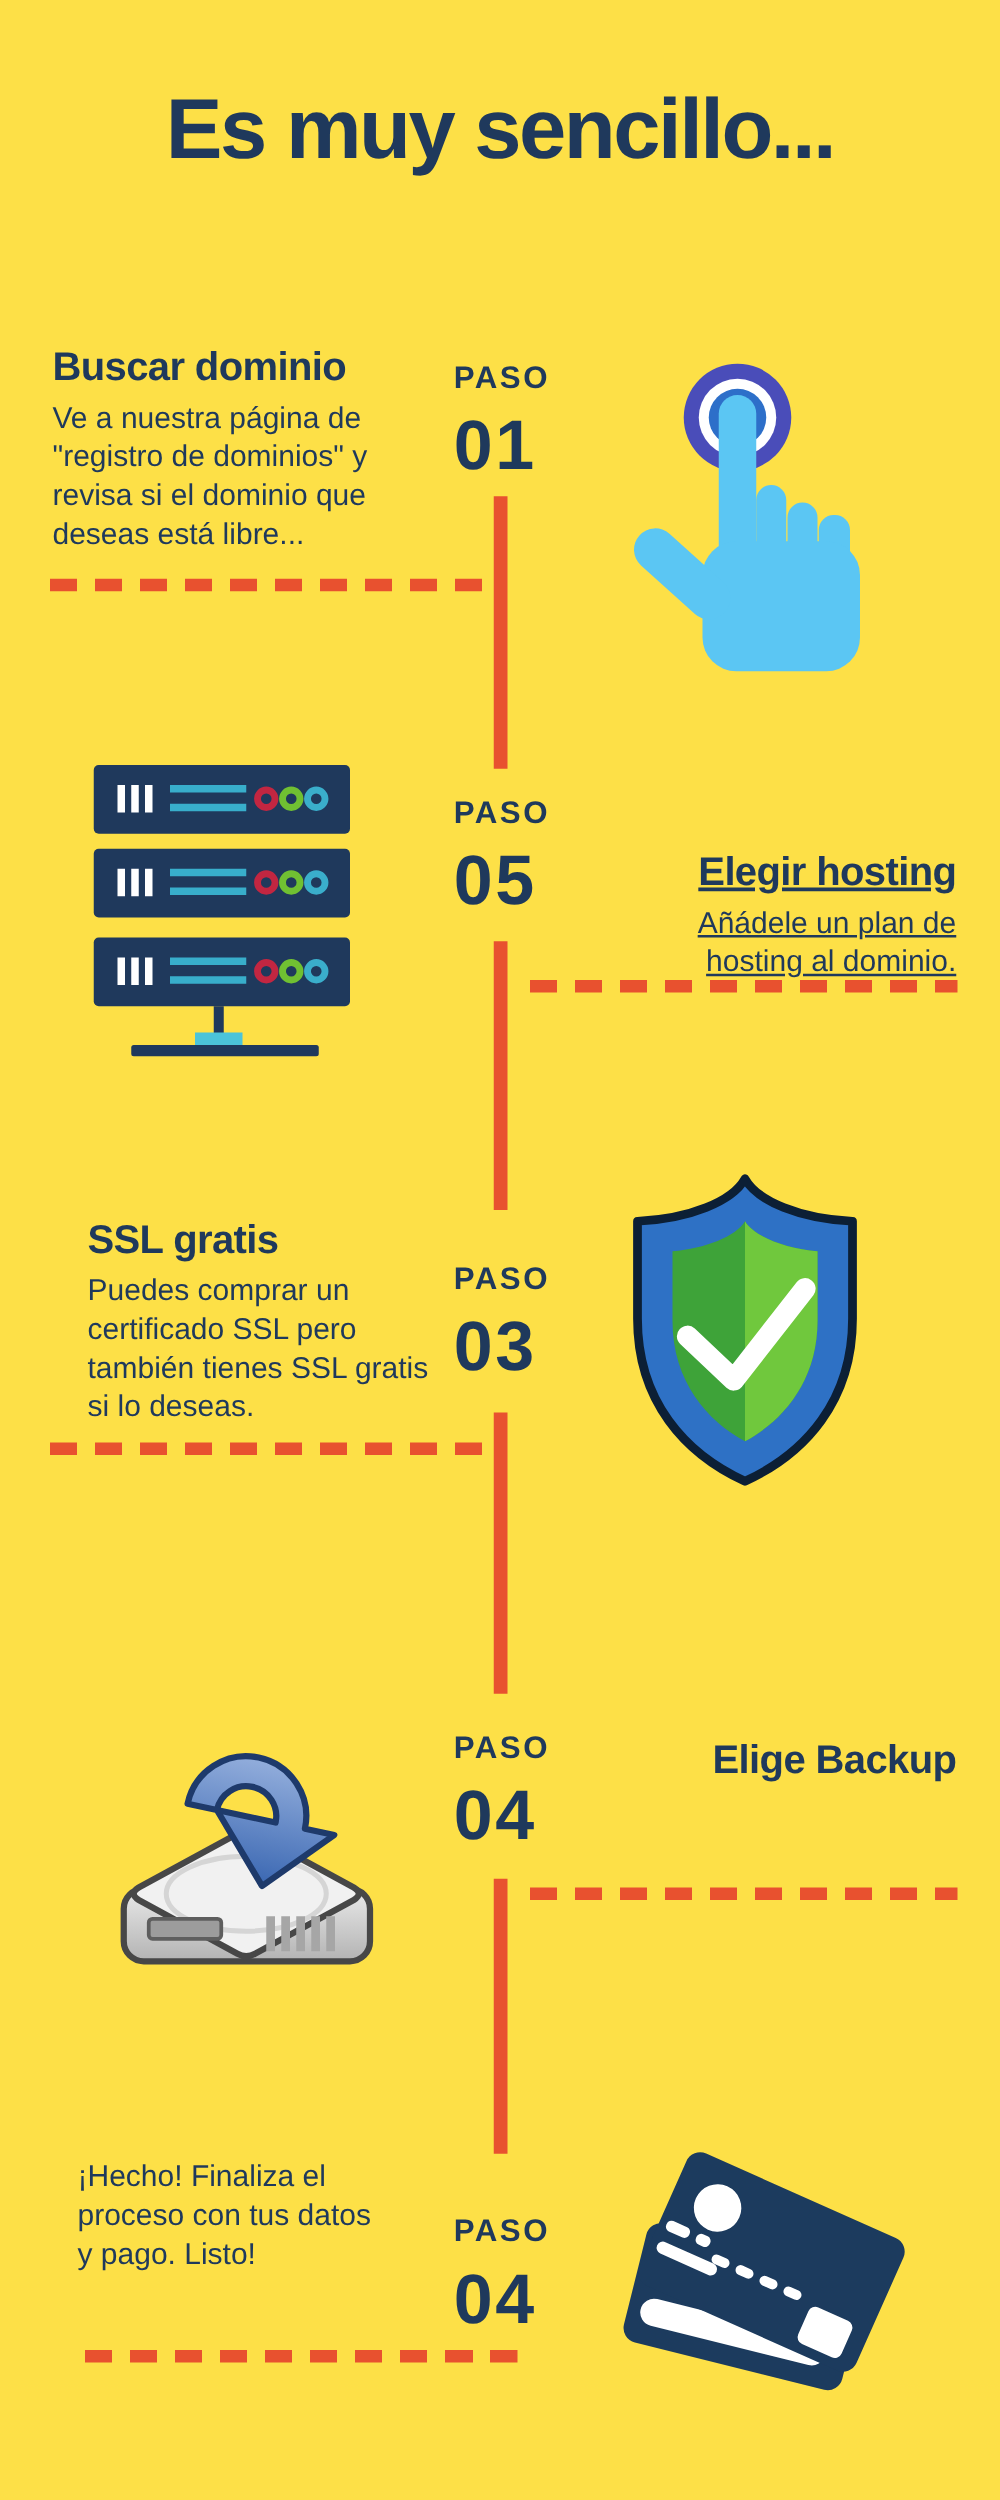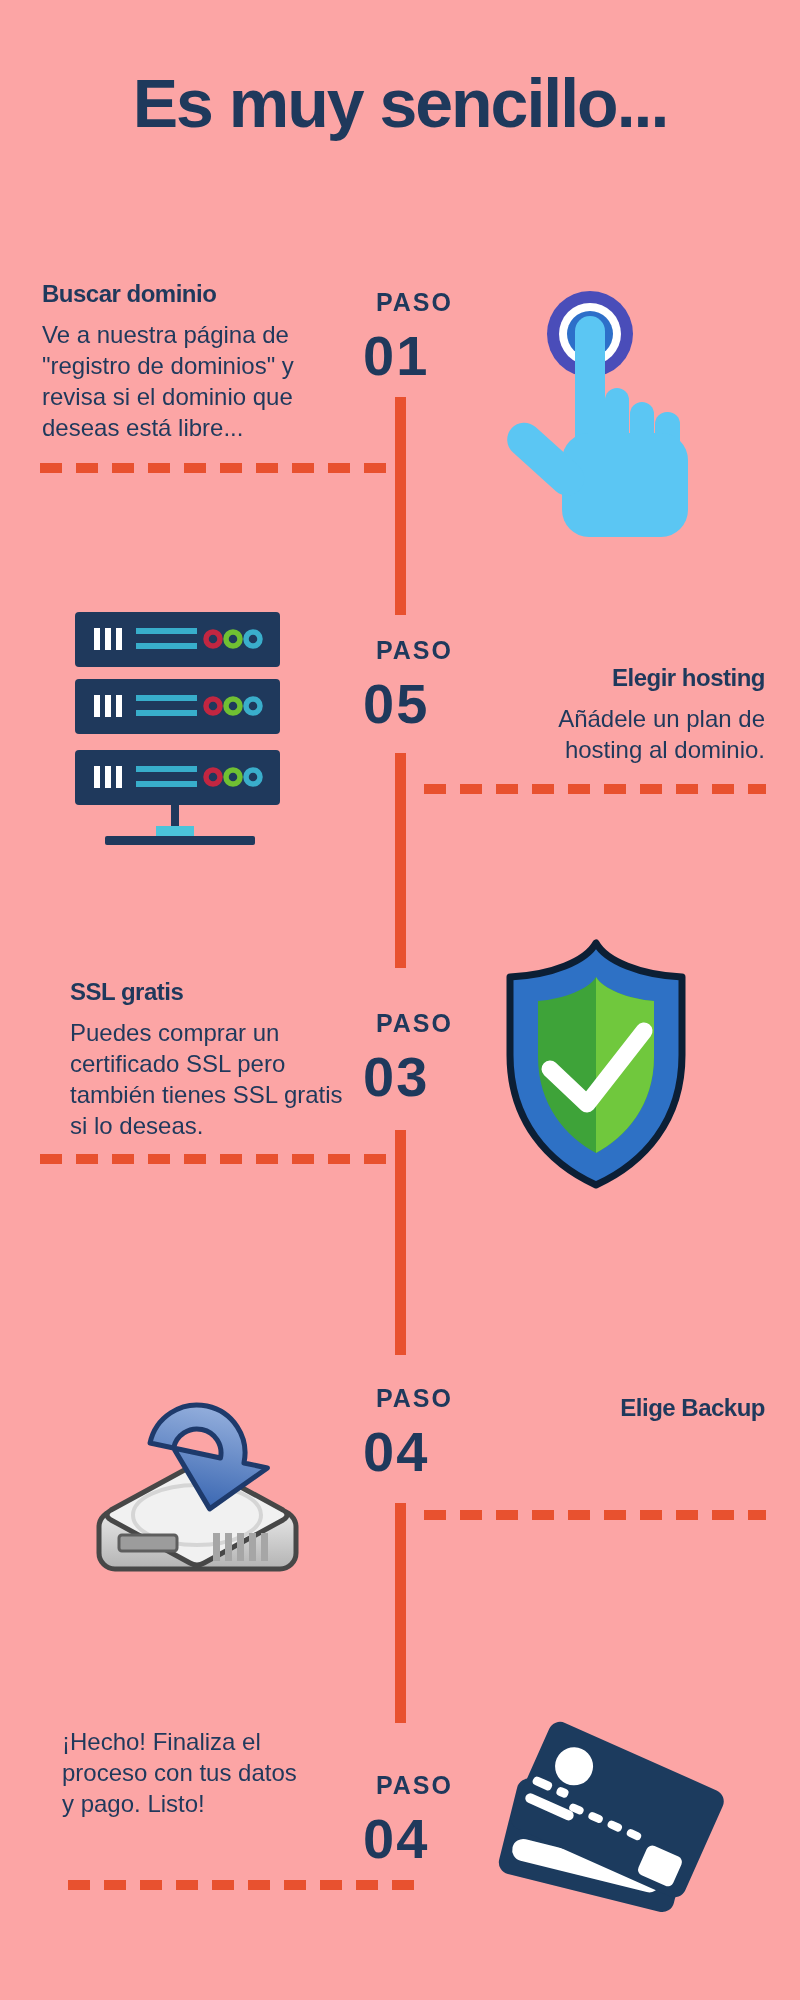--- a/index.html
+++ b/index.html
@@ -4,51 +4,51 @@
 <style>
   :root{
     --navy:#1F395C; --orange:#E8512F; --hand_blue:#5BC6F3; --ring_purple:#4A4DB9;
     --ring_blue:#2D6FC9; --shield_blue:#2E71C5; --shield_outline:#0C1F35;
     --shield_green_dark:#3EA339; --shield_green_light:#70C83D;
     --server_teal:#38AECB; --led_red:#C22641; --led_green:#70C032; --led_teal:#3AAECB;
     --connector_teal:#4BC4DA; --card_navy:#1C3B5E;
   }
   html,body{margin:0;padding:0;background:#e9e9e9;}
   .canvas{
-    position:relative;width:800px;height:2000px;background:#fca5a5;margin:0 auto;
+    position:relative;width:800px;height:2000px;background:#fde047;margin:0 auto;
     font-family:"Liberation Sans", sans-serif;color:var(--navy);overflow:hidden;
   }
   .abs{position:absolute;}
   .title{
     left:0;top:66px;width:800px;text-align:center;
     font-size:68px;font-weight:700;letter-spacing:-2px;line-height:1.1;margin:0;
   }
   .subtitle{
     left:0;top:152px;width:800px;text-align:center;
     font-size:25px;line-height:37px;white-space:pre-line;margin:0;font-weight:400;
   }
   .vline{left:395px;width:11px;background:var(--orange);}
   .v1{top:397px;height:218px;} .v2{top:753px;height:215px;}
   .v3{top:1130px;height:225px;} .v4{top:1503px;height:220px;}
   .dash{height:10px;background:repeating-linear-gradient(90deg,var(--orange) 0 22px,transparent 22px 36px);}
   .d1{left:40px;top:463px;width:350px;}
   .d2{left:424px;top:784px;width:342px;}
   .d3{left:40px;top:1154px;width:346px;}
   .d4{left:424px;top:1510px;width:342px;}
   .d5{left:68px;top:1880px;width:346px;}
-  .txt h2{font-size:24px;font-weight:700;margin:0 0 4px 0;line-height:43px;letter-spacing:-0.5px;}
+  .txt h2{font-size:32px;font-weight:700;margin:0 0 4px 0;line-height:43px;letter-spacing:-0.5px;}
   .txt p{font-size:24px;line-height:31px;margin:0;white-space:pre-line;}
   .txt.right{text-align:right;}
   .s1{left:42px;top:272px;width:320px;}
-  .s2{right:35px;top:656px;width:380px;}
+  .s2{right:35px;top:676px;width:380px;text-decoration:underline;}
   .s3{left:42px;top:970px;width:340px;margin-left:28px;}
   .s4{right:35px;top:1386px;width:380px;}
   .s5{left:62px;top:1726px;width:330px;}
   .paso{left:363px;width:90px;}
-  .paso .lbl{font-size:25px;font-weight:700;letter-spacing:2px;line-height:29px;text-align:right;}
+  .paso .lbl{font-size:25px;font-weight:700;letter-spacing:2px;line-height:29px;}
   .paso .num{font-size:56px;font-weight:700;letter-spacing:2px;line-height:1.0;margin-top:11px;}
   .p1{top:288px;} .p2{top:636px;} .p3{top:1009px;} .p4{top:1384px;} .p5{top:1771px;}
 </style>
 </head>
 <body>
 
 <div class="canvas">
 
   <h1 class="abs title">Es muy sencillo...</h1>
 

